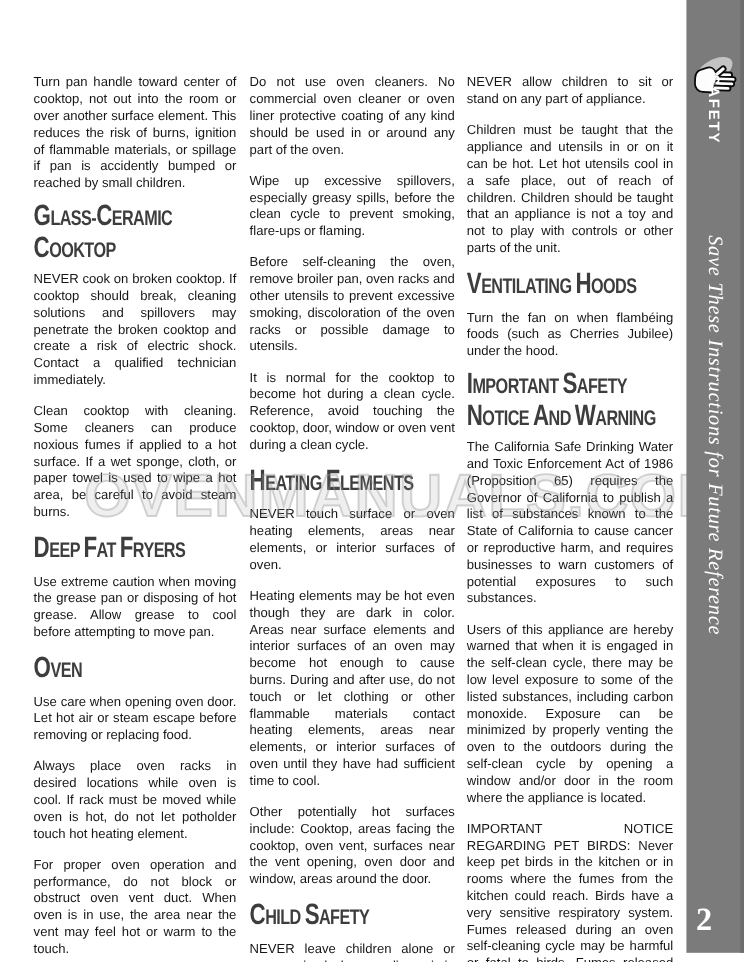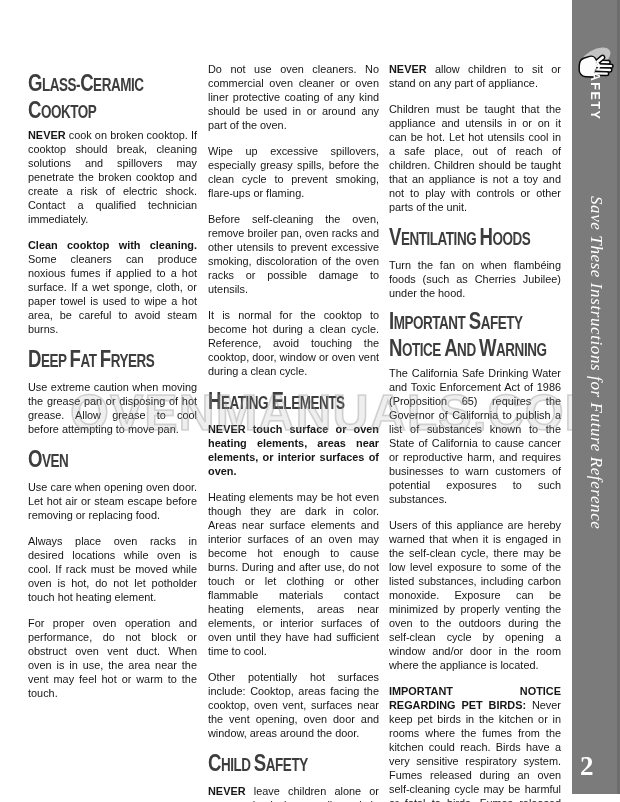--- a/index.html
+++ b/index.html
@@ -11,21 +11,21 @@
   .page{position:absolute;inset:0;background:#fff;}
   
   .col{position:absolute;top:62px;}
   #col0{left:28px;width:169px;}
   #col1{left:208px;width:171px;}
   #col2{left:389px;width:172px;}
   .para{
     font-size:10.9px;line-height:14px;text-align:justify;
     color:#161616;margin:0 0 12px 0;
   }
-  .para .b{font-weight:bold;}
+  .para .b{font-weight:normal;}
   .deco-heading{
     font-weight:bold;color:#3d3d3d;text-transform:uppercase;
     font-size:14.5px;line-height:20px;letter-spacing:-0.5px;
     margin:13px 0 9px 0;width:106%;
     transform:scale(0.93,1.22);transform-origin:left center;
     font-family:"Liberation Sans",sans-serif;
   }
   .deco-heading .ld{font-size:20px;}
   
   .watermark{
@@ -57,20 +57,21 @@
     position:absolute;bottom:12px;left:8px;color:#ffffff;
     font-family:"Liberation Serif",serif;font-weight:bold;font-size:27px;
   }
 </style>
 </head>
 <body>
 
 <div class="page">
 
   <div class="col" id="col0">
+      <p class="para"><span>Turn pan handle toward center of cooktop, not out into the room or over another surface element. This reduces the risk of burns, ignition of flammable materials, or spillage if pan is accidently bumped or reached by small children.</span></p>
       <div class="deco-heading"><span class="ld">G</span>LASS-<span class="ld">C</span>ERAMIC <span class="ld">C</span>OOKTOP</div>
       <p class="para"><span class="b">NEVER</span><span> cook on broken cooktop. If cooktop should break, cleaning solutions and spillovers may penetrate the broken cooktop and create a risk of electric shock. Contact a qualified technician immediately.</span></p>
       <p class="para"><span class="b">Clean cooktop with cleaning.</span><span> Some cleaners can produce noxious fumes if applied to a hot surface. If a wet sponge, cloth, or paper towel is used to wipe a hot area, be careful to avoid steam burns.</span></p>
       <div class="deco-heading"><span class="ld">D</span>EEP <span class="ld">F</span>AT <span class="ld">F</span>RYERS</div>
       <p class="para"><span>Use extreme caution when moving the grease pan or disposing of hot grease. Allow grease to cool before attempting to move pan.</span></p>
       <div class="deco-heading"><span class="ld">O</span>VEN</div>
       <p class="para"><span>Use care when opening oven door. Let hot air or steam escape before removing or replacing food.</span></p>
       <p class="para"><span>Always place oven racks in desired locations while oven is cool. If rack must be moved while oven is hot, do not let potholder touch hot heating element.</span></p>
       <p class="para"><span>For proper oven operation and performance, do not block or obstruct oven vent duct. When oven is in use, the area near the vent may feel hot or warm to the touch.</span></p>
     </div>

